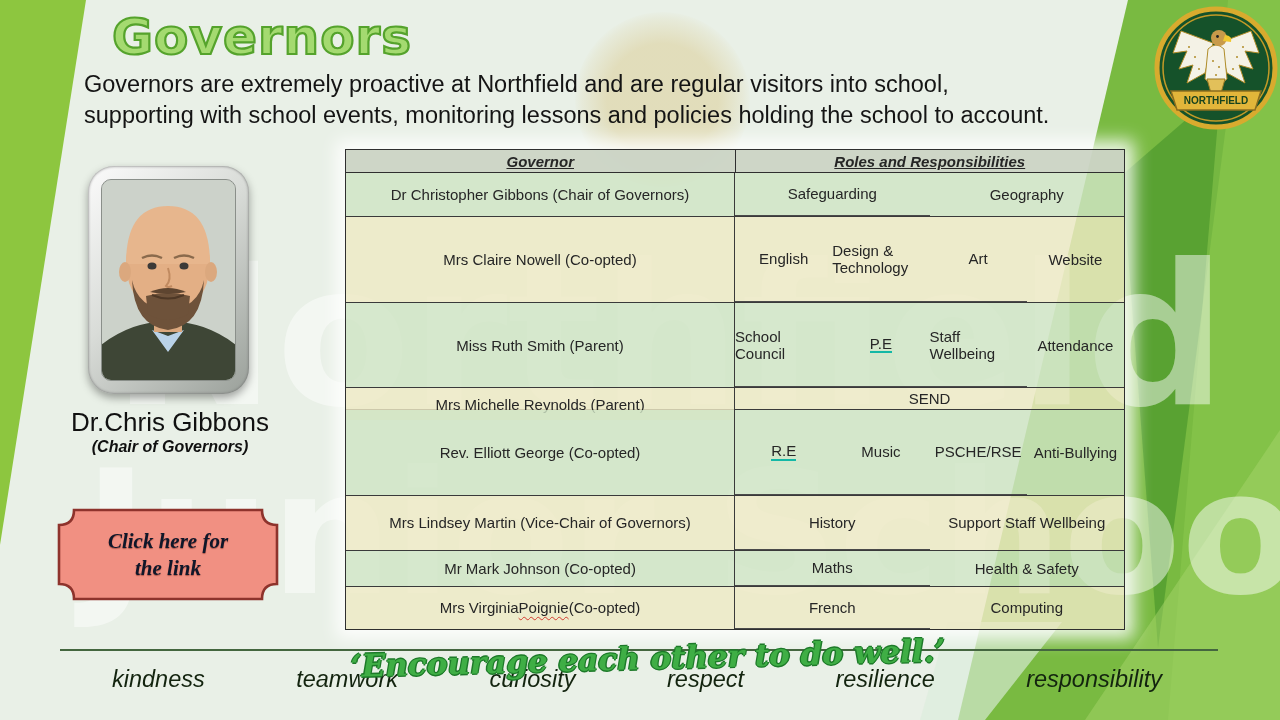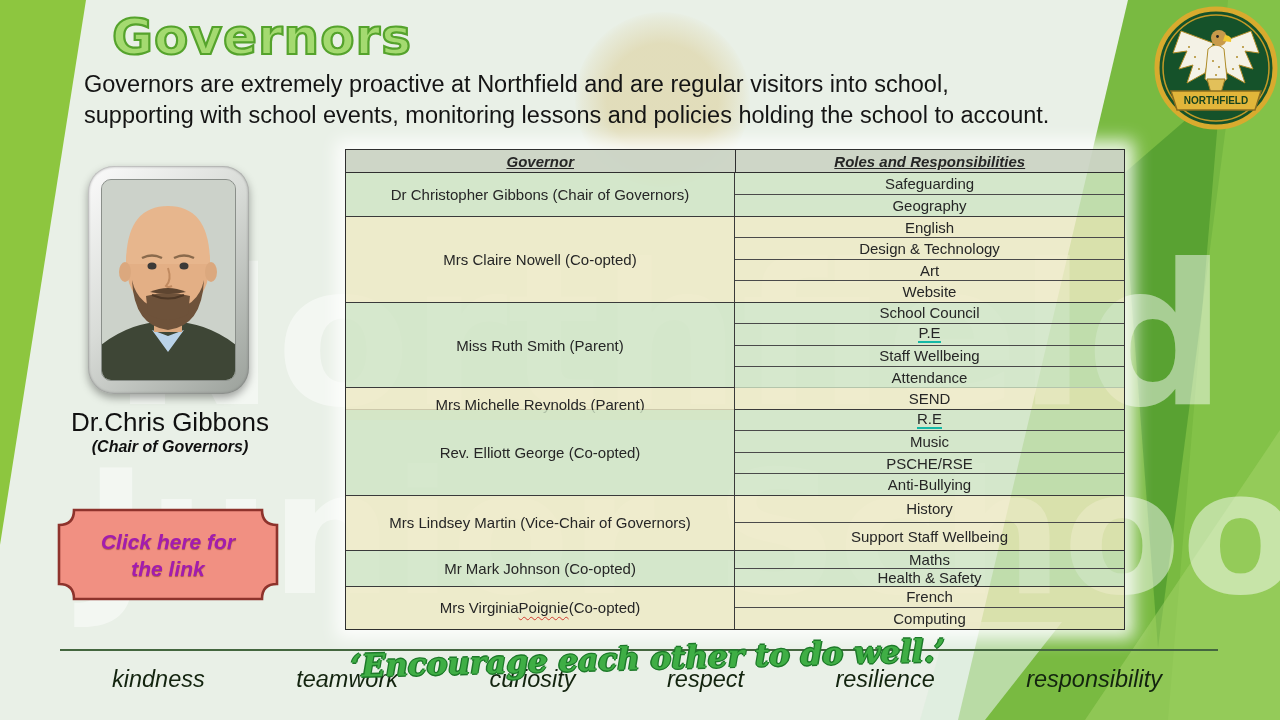--- a/index.html
+++ b/index.html
@@ -39,35 +39,35 @@
      font-size:26px; color:#101010; }
   #caption-role { position:absolute; left:20px; top:438px; width:300px; z-index:2; text-align:center;
      font-size:16px; font-weight:bold; font-style:italic; color:#101010; }
 
   
   #link-button { position:absolute; left:54px; top:506px; width:228px; height:97px; z-index:2;
      border:none; background:transparent; cursor:pointer; }
   #link-button svg { position:absolute; inset:0; }
   #link-button .btn-label { position:absolute; inset:0; display:flex; flex-direction:column;
      align-items:center; justify-content:center; font-size:21px; line-height:27px; font-weight:bold;
-     font-style:italic; color:#a21caf; text-shadow:0 1px 1px rgba(120,40,30,.55);
-     font-family:Liberation Sans, sans-serif; }
+     font-style:italic; color:#0f172a; text-shadow:0 1px 1px rgba(120,40,30,.55);
+     font-family:Liberation Serif, serif; }
 
   
   #gov-table { position:absolute; left:345px; top:149px; width:780px; z-index:2;
      border:1.6px solid #2f2f2f; box-shadow:0 0 16px 9px rgba(255,255,255,0.85);
      font-size:15px; color:#262626; }
   .thead { display:flex; height:23px; background:rgba(204,212,198,0.96); border-bottom:1.4px solid #2f2f2f; }
   .thead .hcell { flex:1; display:flex; align-items:center; justify-content:center;
      font-weight:bold; font-style:italic; text-decoration:underline; }
   .thead .hcell:first-child { border-right:1px solid #2f2f2f; }
   .tgroup { display:flex; border-top:1px solid #3a3a3a; }
   .tgroup:first-of-type { border-top:none; }
   .tname { width:390px; border-right:1px solid #3a3a3a; display:flex; align-items:center; justify-content:center; text-align:center; padding:16px 6px; }
-  .troles { width:390px; display:flex; flex-direction:column; }
+  .troles { width:390px; display:flex; }
   .trole { flex:1; display:flex; align-items:center; justify-content:center; border-bottom:1px solid #4a4a4a; }
   .trole:last-child { border-bottom:none; }
   .tone-green .tname, .tone-green .trole { background:rgba(208,228,196,0.82); }
   .tone-yellow .tname, .tone-yellow .trole { background:rgba(238,233,196,0.82); }
   .role-link { border-bottom:2px solid #14b8a6; line-height:1.05; cursor:pointer; }
   .squiggle { text-decoration:underline wavy #d33a2f 1px; text-underline-offset:3px; }
 
   
   #bottom-rule { position:absolute; left:60px; top:649px; width:1158px; height:1.5px; background:#44663f; z-index:2; }
   #values-row { position:absolute; left:112px; top:666px; width:1050px; z-index:2;

